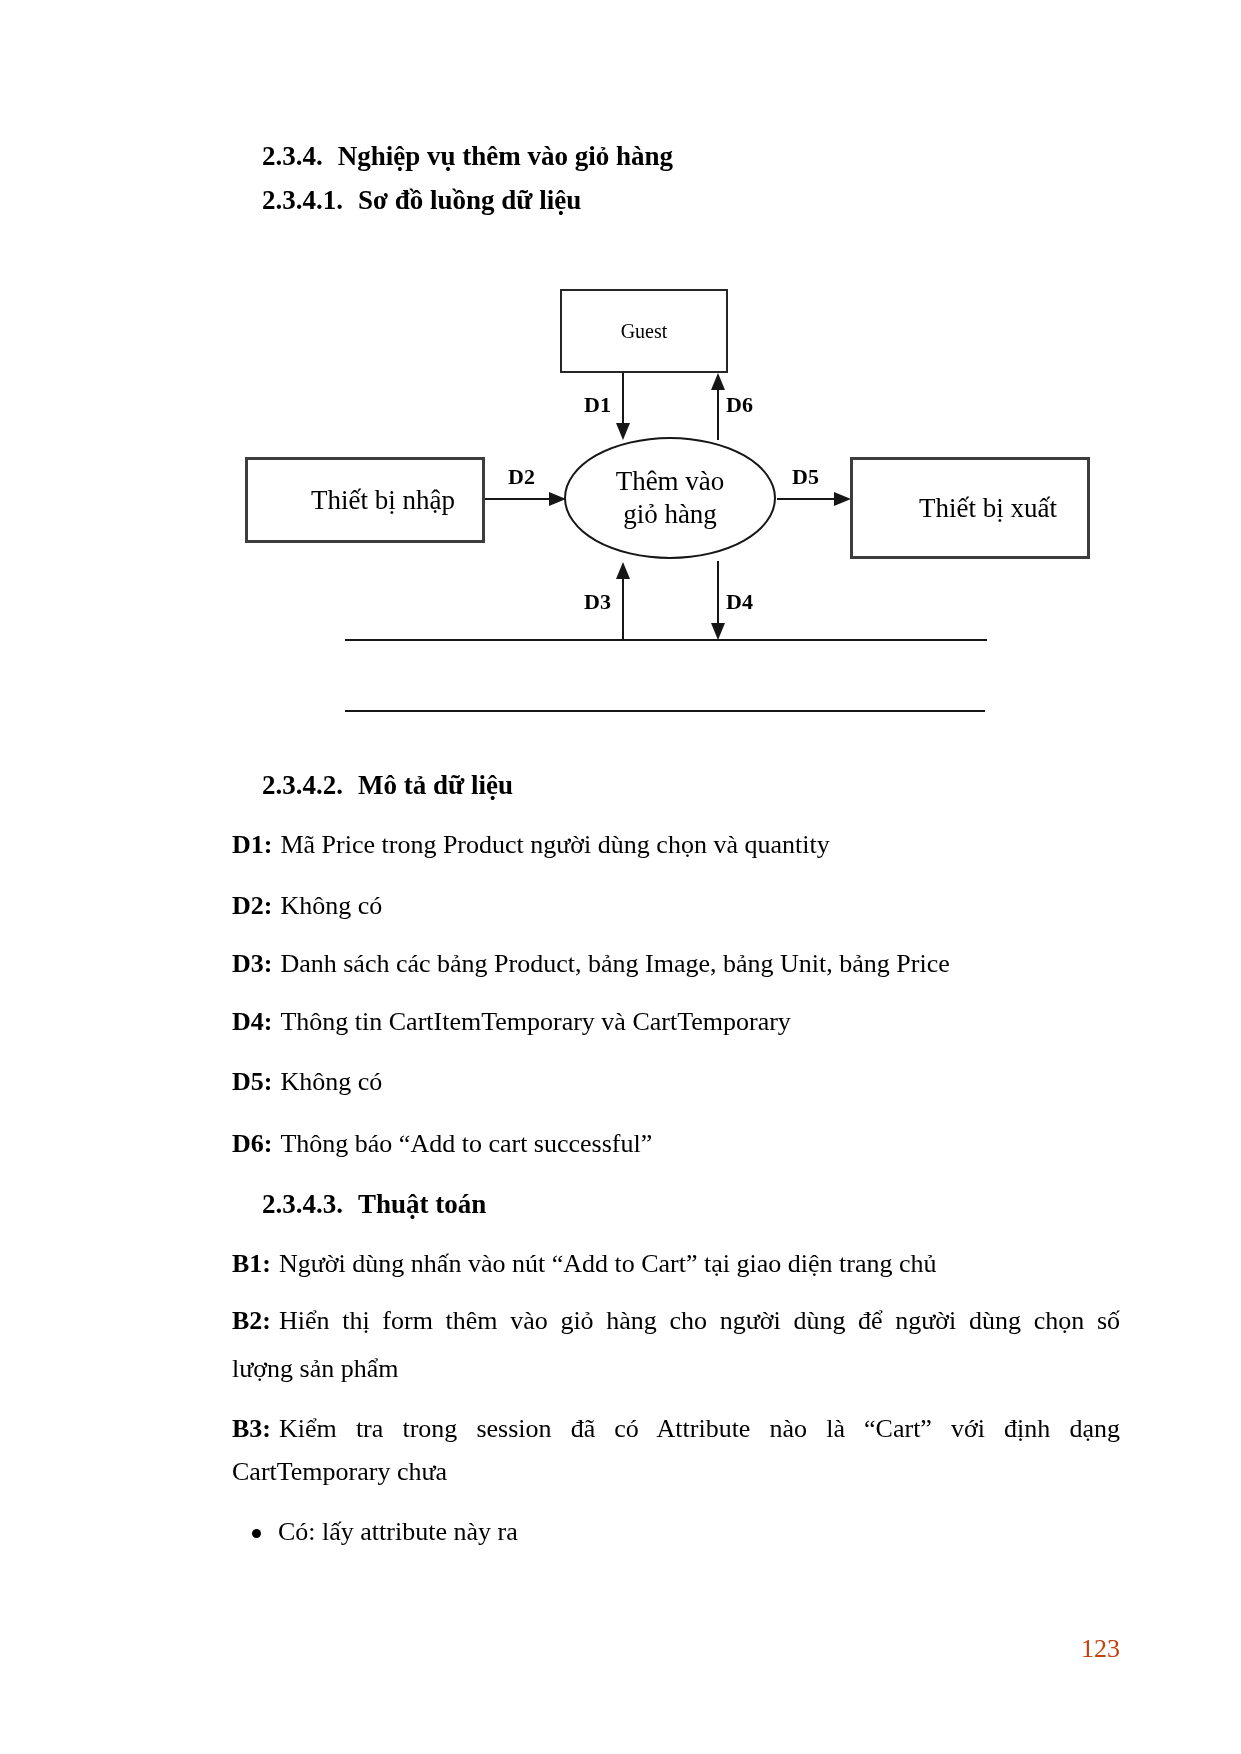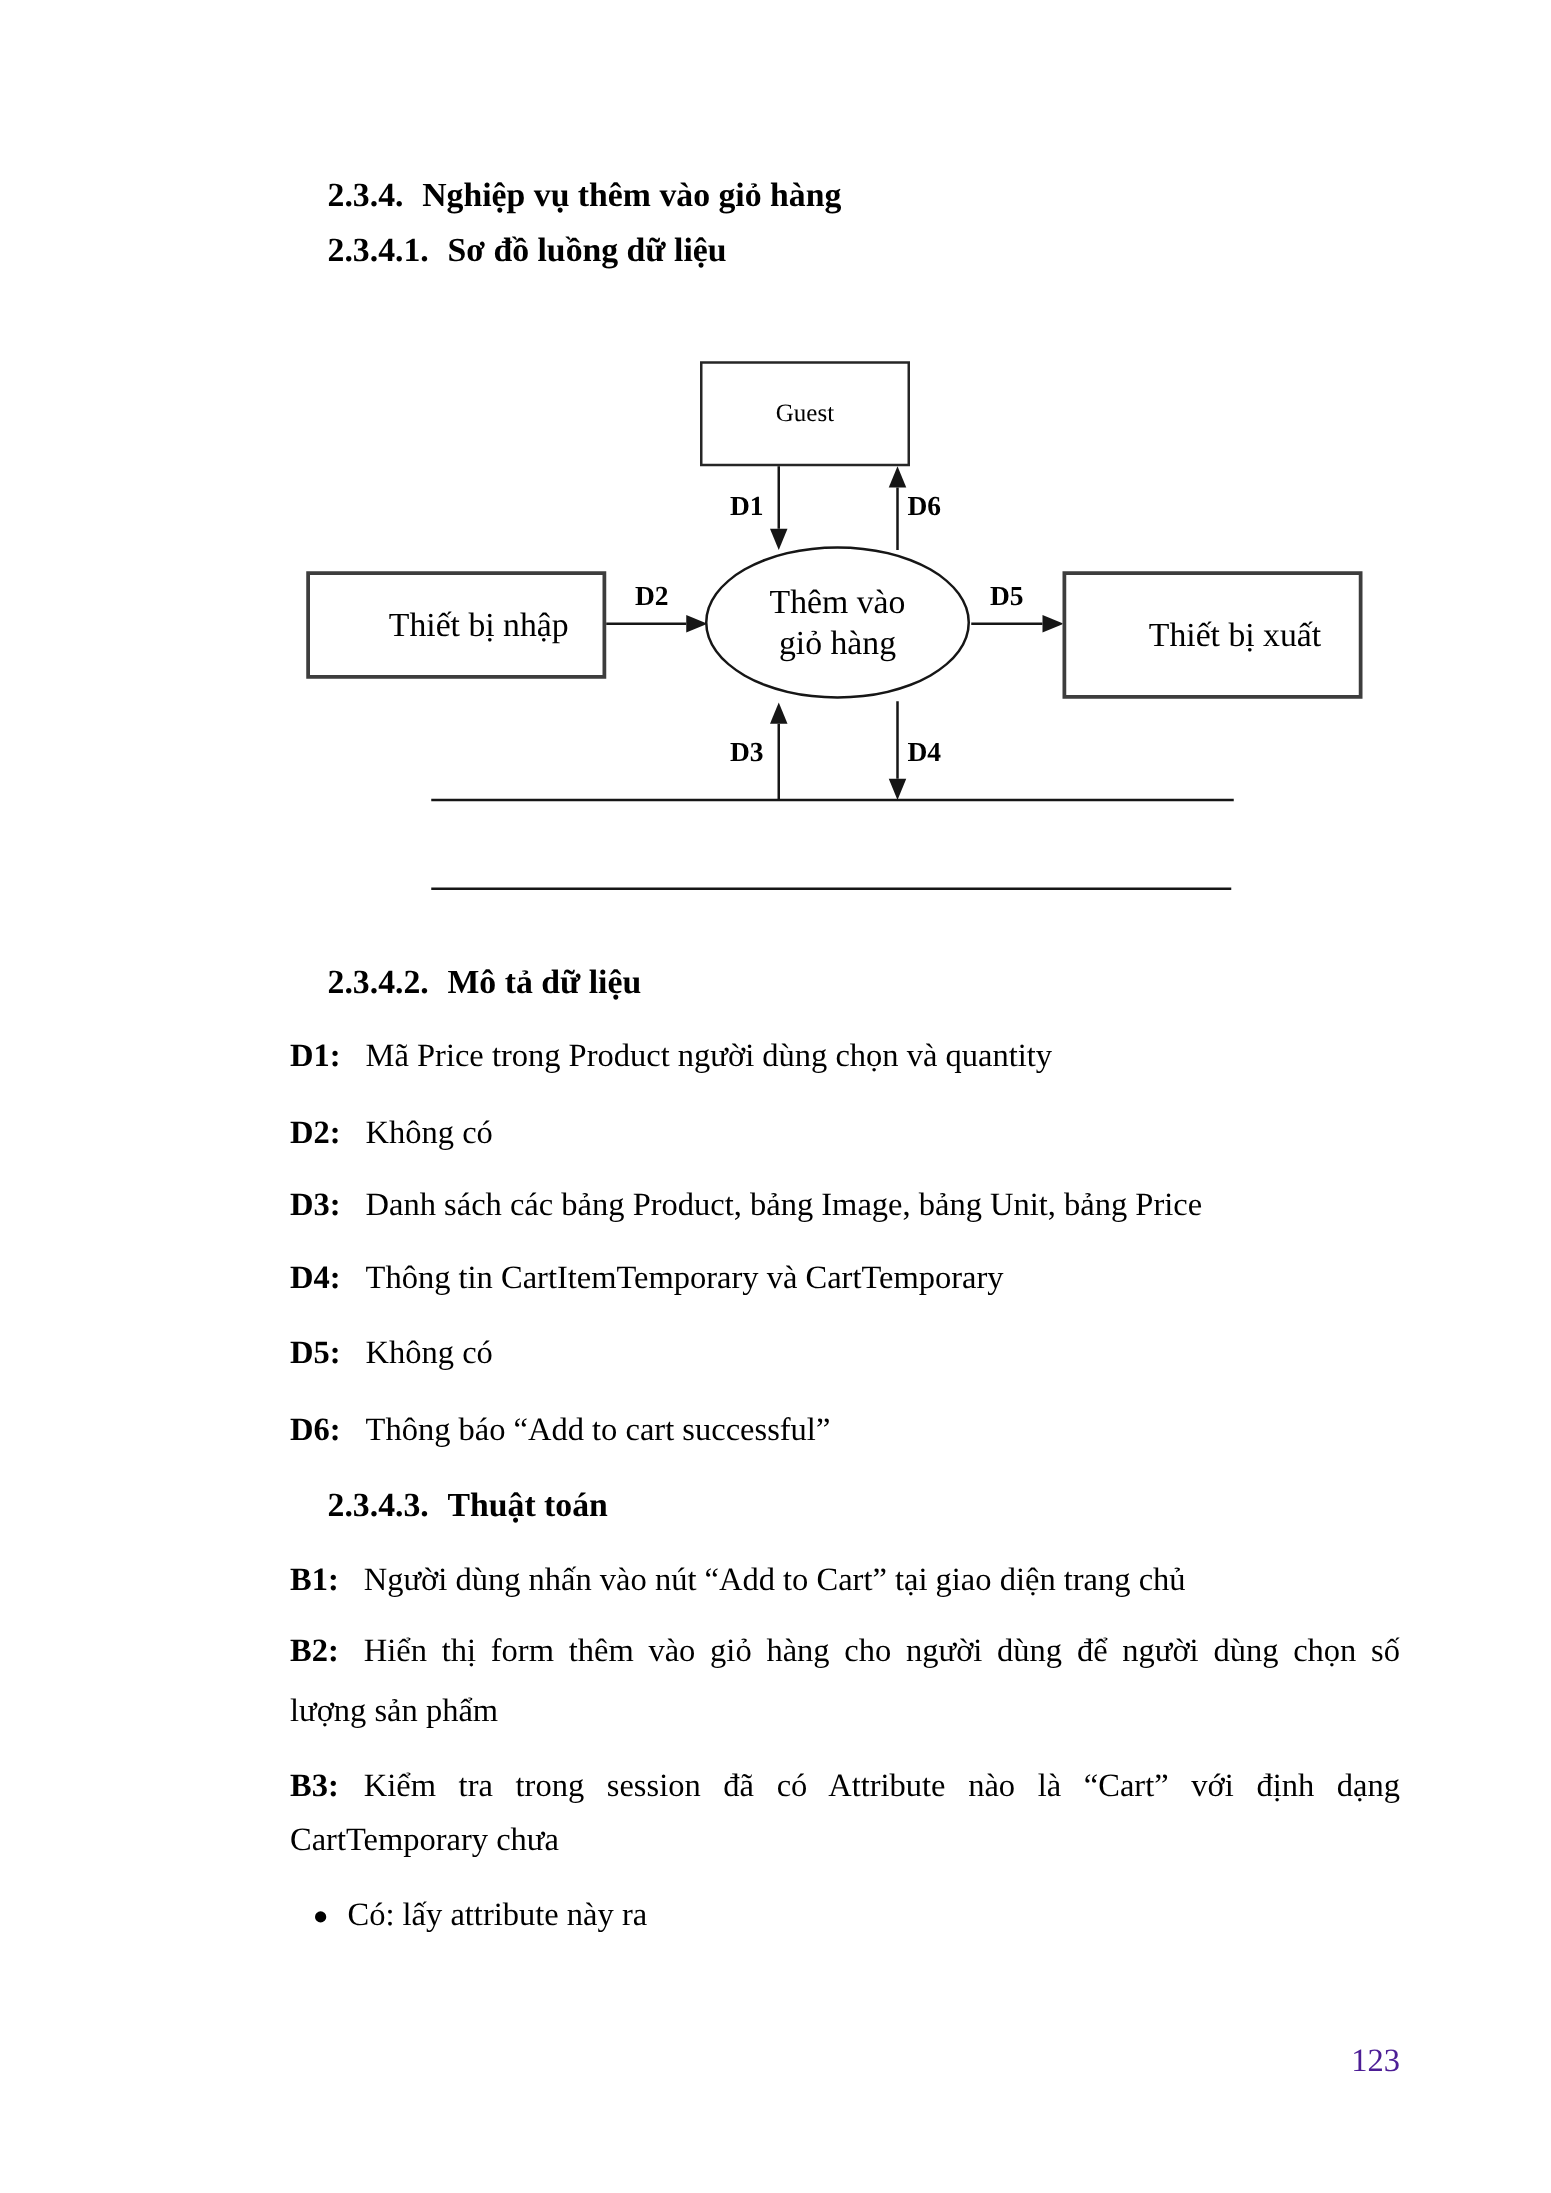--- a/index.html
+++ b/index.html
@@ -23,21 +23,21 @@
   .line {
     position: absolute; left: 232px; width: 888px;
     font-size: 26px; line-height: 30px;
     white-space: nowrap;
   }
   .line.just {
     white-space: normal;
     text-align: justify;
     text-align-last: justify;
   }
-  .lbl { font-weight: bold; margin-right: 20px; }
+  .lbl { font-weight: bold; margin-right: 8px; }
 
   
   .box {
     position: absolute;
     border: 2px solid #262626;
     background: #fff;
     display: flex; align-items: center; justify-content: center;
     font-size: 27px;
   }
   .box.thick { border-width: 3px; border-color: #3d3d3d; padding-left: 36px; }
@@ -55,21 +55,21 @@
   .arr.up    { border-left: 7px solid transparent; border-right: 7px solid transparent; border-bottom: 17px solid #161616; }
   .arr.right { border-top: 7px solid transparent; border-bottom: 7px solid transparent; border-left: 17px solid #161616; }
   .flbl { position: absolute; font-weight: bold; font-size: 22px; white-space: nowrap; }
   .ds-text {
     position: absolute; text-align: center;
     font-size: 27px; line-height: 34px; white-space: nowrap;
   }
   .dot { position: absolute; width: 9px; height: 9px; border-radius: 50%; background: #000; }
   .pagenum {
     position: absolute; left: 1020px; width: 100px; top: 1634px;
-    text-align: right; font-size: 26px; color: #4c1d95;
+    text-align: right; font-size: 26px; color: #c2410c;
   }
 </style>
 </head>
 <body>
 
 <div class="h" style="top:141px">
   <span class="num">2.3.4.</span><span>Nghiệp vụ thêm vào giỏ hàng</span>
 </div>
 <div class="h" style="top:185px">
   <span class="num">2.3.4.1.</span><span>Sơ đồ luồng dữ liệu</span>

